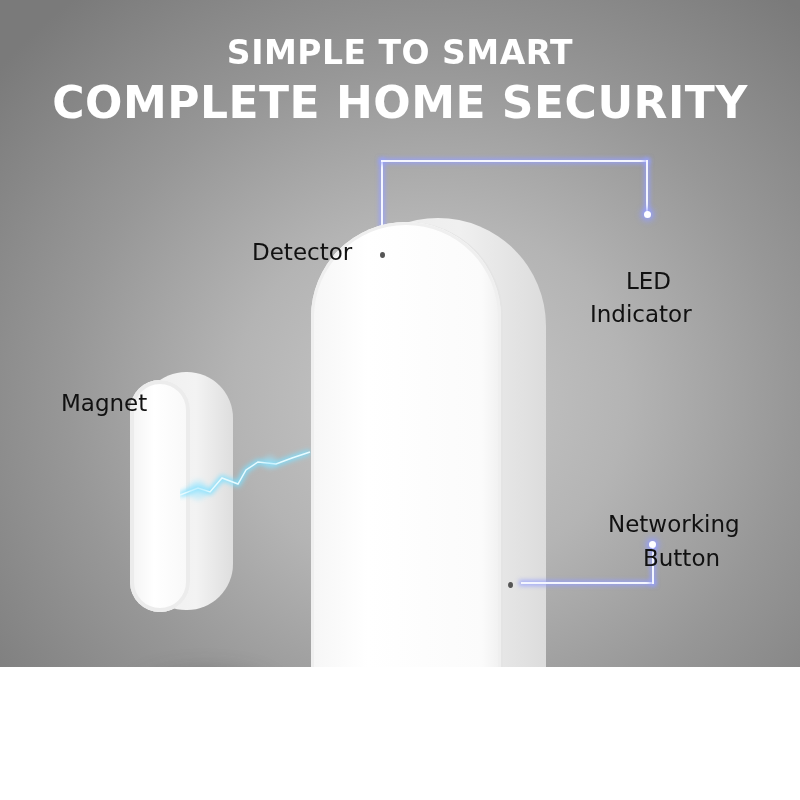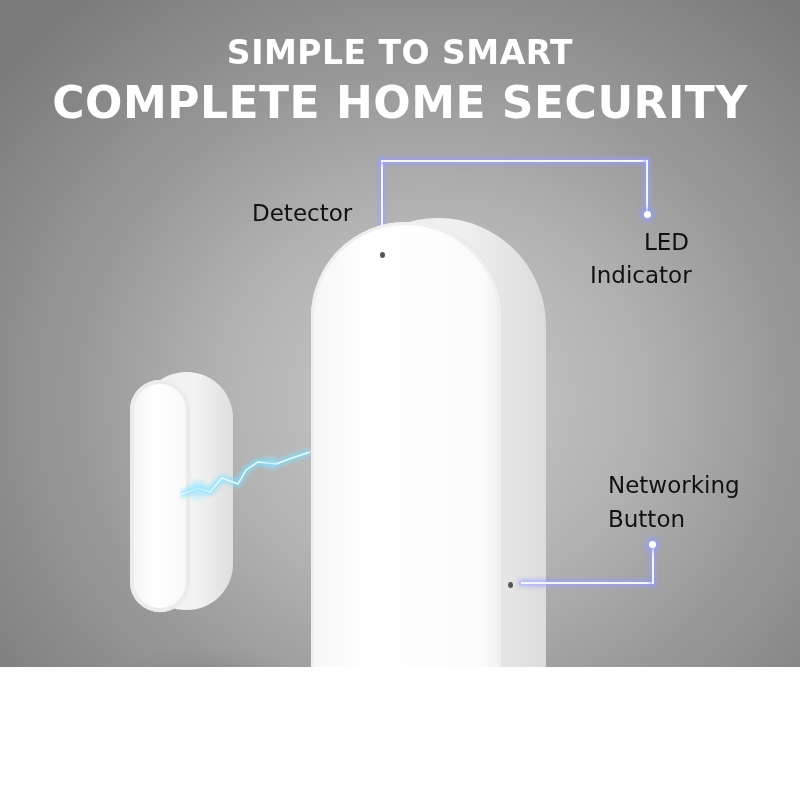--- a/index.html
+++ b/index.html
@@ -8,21 +8,21 @@
     position:relative; width:800px; height:667px; overflow:hidden;
     background: radial-gradient(ellipse 560px 520px at 430px 400px, #c9c9c9 0%, #b4b4b4 35%, #979797 65%, #7a7a7a 100%);
     padding-left: 23px;
   }
   .title {
     position:absolute; left:0; width:800px; text-align:center; color:#ffffff;
     font-family:"DejaVu Sans", sans-serif; font-weight:bold; letter-spacing:0.5px;
   }
   .title.l1 { top:33px; font-size:33px; }
   .title.l2 { top:77px; font-size:44px; }
-  .label { position:absolute; color:#111; font-family:"DejaVu Sans", sans-serif; font-size:23px; line-height:32px; }
+  .label { position:absolute; color:#111; font-family:"DejaVu Sans", sans-serif; font-size:23px; line-height:32px;margin-top:39px; }
   .glow-line { position:absolute; background:#f4f6ff; box-shadow:0 0 4px 2px rgba(150,160,255,0.75); }
   .glow-dot { position:absolute; width:7px; height:7px; border-radius:50%; background:#fff; box-shadow:0 0 6px 3px rgba(150,160,255,0.9); }
   .shadow { position:absolute; border-radius:50%; filter:blur(14px); }
   
   .det-side {
     position:absolute; left:330px; top:218px; width:216px; height:560px; border-radius:110px;
     background:linear-gradient(90deg,#eaeaea 0%,#f0f0f0 60%,#dcdcdc 100%);
   }
   .det-face {
     position:absolute; left:311px; top:222px; width:190px; height:556px; border-radius:95px;
@@ -76,18 +76,19 @@
   <div class="det-side"></div>
   <div class="det-face"></div>
   <div class="hole" style="left:380px;top:252px;"></div>
   <div class="hole" style="left:508px;top:582px;"></div>
 
   <div class="glow-line" style="left:521px;top:582px;width:133px;height:2px;"></div>
   <div class="glow-line" style="left:652px;top:544px;width:2px;height:40px;"></div>
   <div class="glow-dot" style="left:649px;top:541px;"></div>
 
   <div class="label" style="left:252px;top:197px;">Detector</div>
-  <div class="label" style="left:644px;top:226px;text-align:center;">LED</div>
+  <div class="label" style="left:626px;top:226px;text-align:center;">LED</div>
   <div class="label" style="left:590px;top:259px;">Indicator</div>
+  <div class="label" style="left:61px;top:348px;">Magnet</div>
   <div class="label" style="left:608px;top:469px;">Networking</div>
-  <div class="label" style="left:608px;top:503px;">Button</div>
+  <div class="label" style="left:643px;top:503px;">Button</div>
 
 </div>
 
 </body></html>

